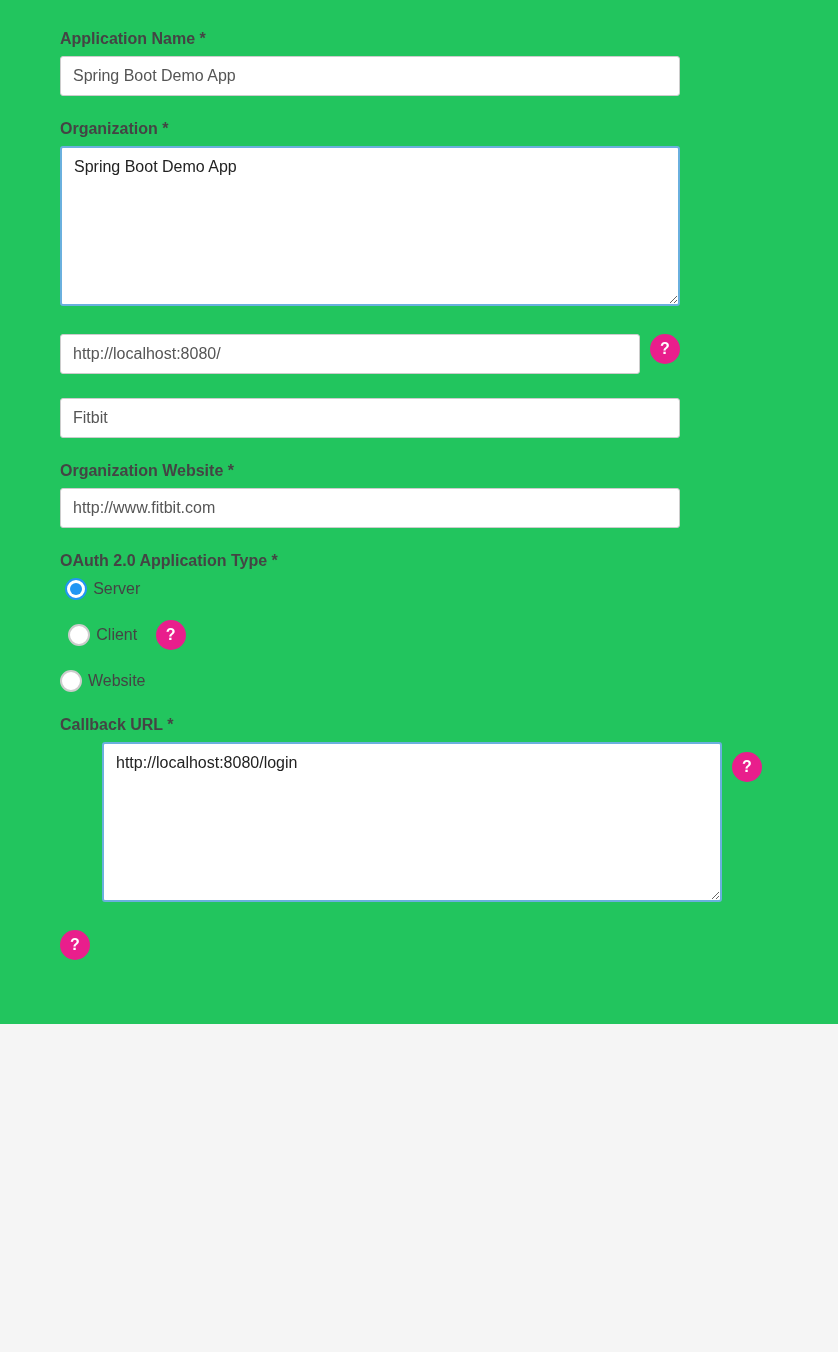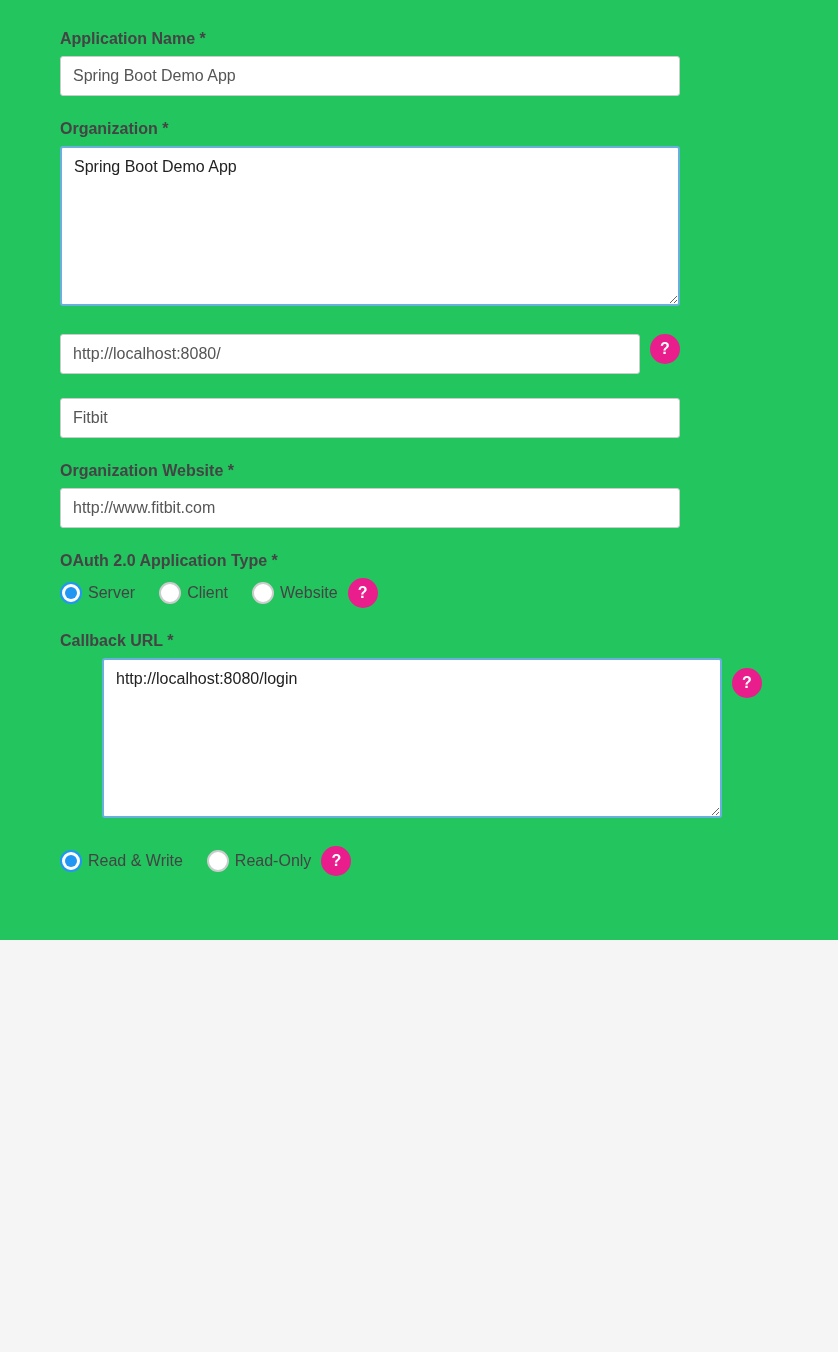--- a/index.html
+++ b/index.html
@@ -83,20 +83,21 @@
       font-size: 16px;
       flex-shrink: 0;
       cursor: pointer;
     }
 
     .radio-group {
       display: flex;
       align-items: center;
       gap: 24px;
       flex-wrap: wrap;
+      flex-direction: column;
     }
 
     .radio-option {
       display: flex;
       align-items: center;
       gap: 6px;
       cursor: pointer;
       font-size: 16px;
       color: #444;
     }
@@ -209,27 +210,17 @@
     <div class="callback-with-help">
       <div class="textarea-wrapper">
         <textarea class="form-textarea" style="">http://localhost:8080/login</textarea>
       </div>
       <div class="help-icon">?</div>
     </div>
   </div>
 
   <div class="form-group">
     <div class="radio-with-help">
-      <div class="radio-group">
-        <label class="radio-option">
-          <div class="radio-circle selected"></div>
-          <span>Read &amp; Write</span>
-        </label>
-        <label class="radio-option">
-          <div class="radio-circle"></div>
-          <span>Read-Only</span>
-        </label>
-      </div>
       <div class="help-icon">?</div>
     </div>
   </div>
 
 </div>
 
 </body></html>

